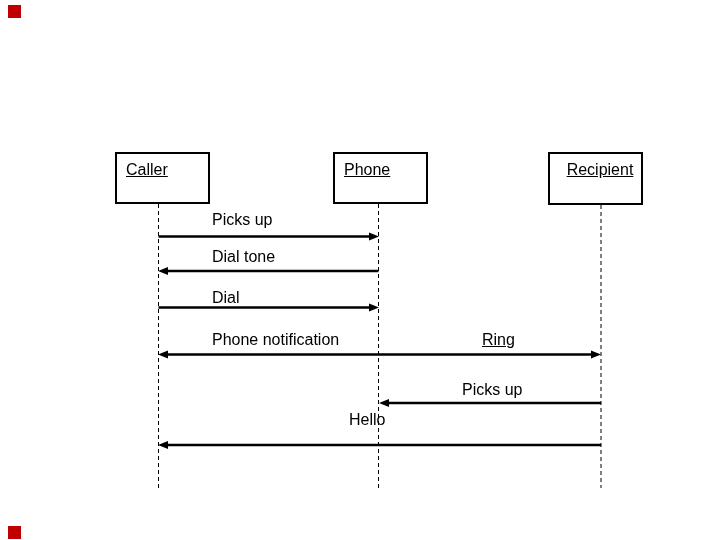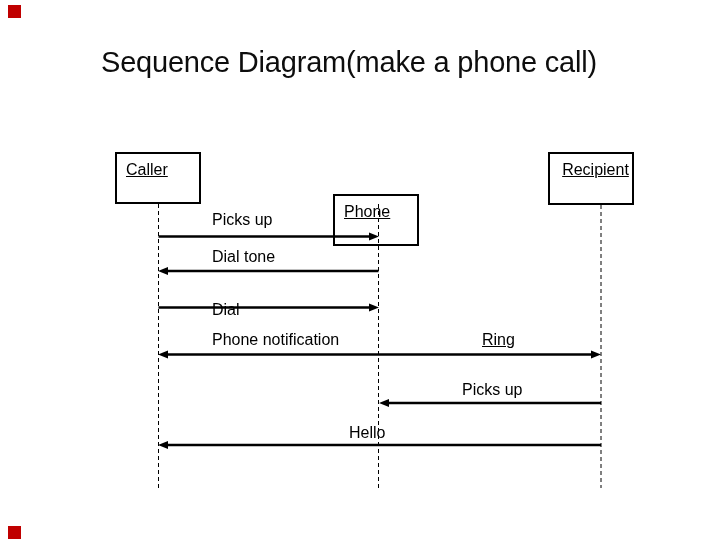--- a/index.html
+++ b/index.html
@@ -22,60 +22,59 @@
     position: absolute;
     left: 101px; top: 47px;
     font-size: 29px;
     line-height: 1.1;
     letter-spacing: -0.2px;
     color: #0d0d0d;
     white-space: nowrap;
   }
   .actor-box {
     position: absolute;
-    width: 86px; height: 52px;
+    width: 95px; height: 52px;
     border: 2px solid #000;
     background: #fff;
     box-sizing: border-box;
   }
   .actor-box .actor-label {
     display: inline-block;
     margin: 8px 0 0 9px;
     font-size: 16px;
     line-height: 16px;
     text-decoration: underline;
     white-space: nowrap;
   }
   .actor-caller    { left: 115px; top: 152px; }
-  .actor-phone     { left: 333px; top: 152px; margin-top: 42px; }
+  .actor-phone     { left: 333px; top: 152px; }
   .actor-recipient { left: 548px; top: 152px; height: 53px; text-align: center; }
   .diagram-svg { position: absolute; left: 0; top: 0; }
   .msg-label {
     position: absolute;
     font-size: 16px;
     line-height: 16px;
     white-space: nowrap;
   }
   .lbl-picks-up-1 { left: 212px; top: 212px; }
   .lbl-dial-tone  { left: 212px; top: 249px; }
-  .lbl-dial       { left: 212px; top: 302px; }
+  .lbl-dial       { left: 212px; top: 290px; }
   .lbl-ring-notification { left: 212px; top: 332px; }
   .lbl-ring       { left: 482px; top: 332px; text-decoration: underline; }
   .lbl-picks-up-2 { left: 462px; top: 382px; }
-  .lbl-hello      { left: 349px; top: 425px; }
+  .lbl-hello      { left: 349px; top: 412px; }
 </style>
 </head>
 <body>
 
 <div class="slide" style="background: rgb(255, 255, 255);">
 
   <div class="corner-marker top" style="background: rgb(192, 0, 0);"></div>
   <div class="corner-marker bottom" style="background: rgb(192, 0, 0);"></div>
 
-  <div class="slide-title">Sequence Diagram(make a phone call)</div>
 
   <div class="actor-box actor-caller">
     <span class="actor-label">Caller</span>
   </div>
   <div class="actor-box actor-phone">
     <span class="actor-label">Phone</span>
   </div>
   <div class="actor-box actor-recipient">
     <span class="actor-label">Recipient</span>
   </div>

